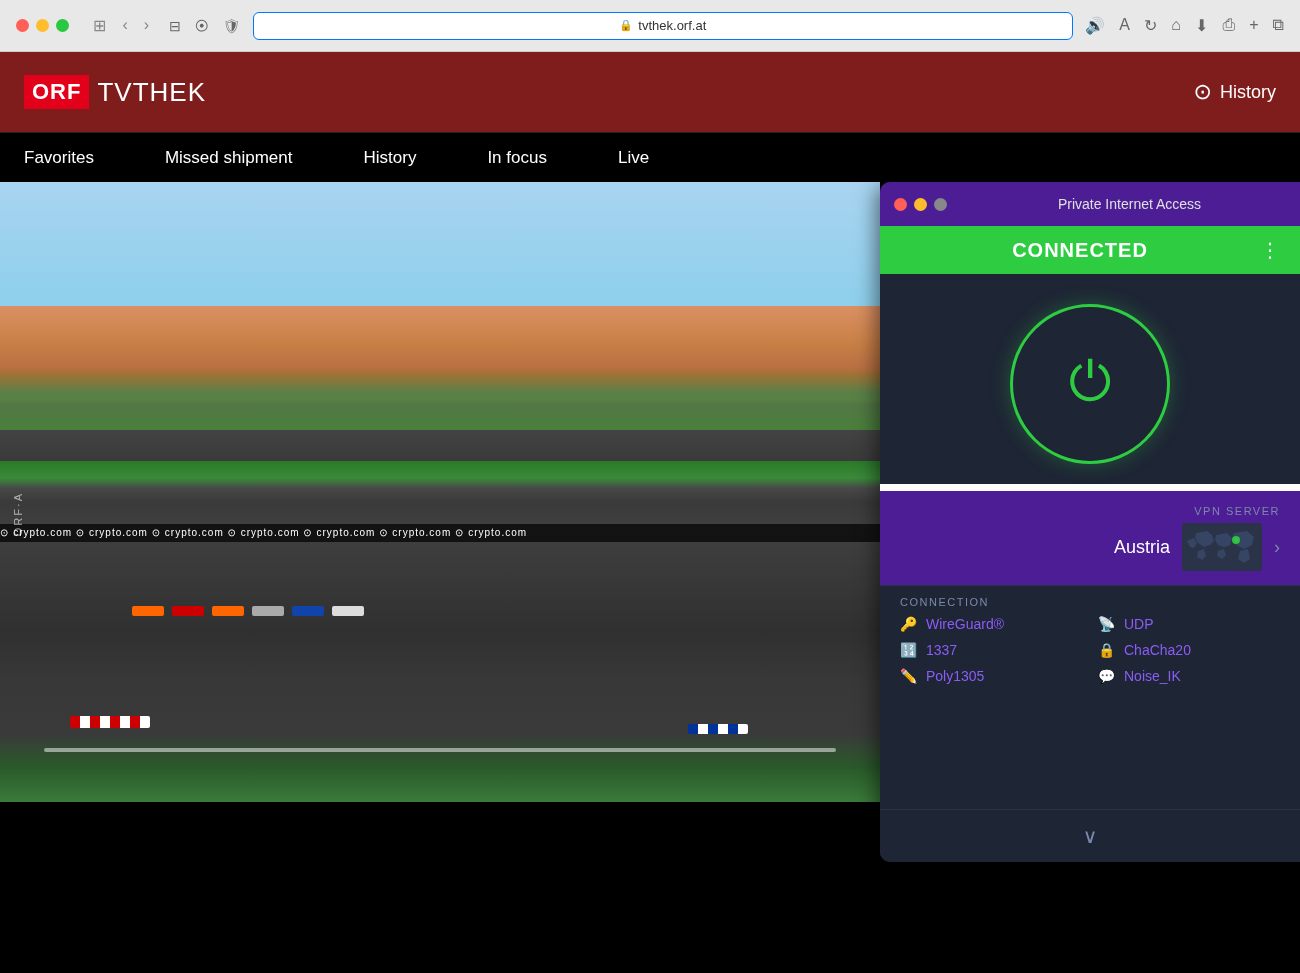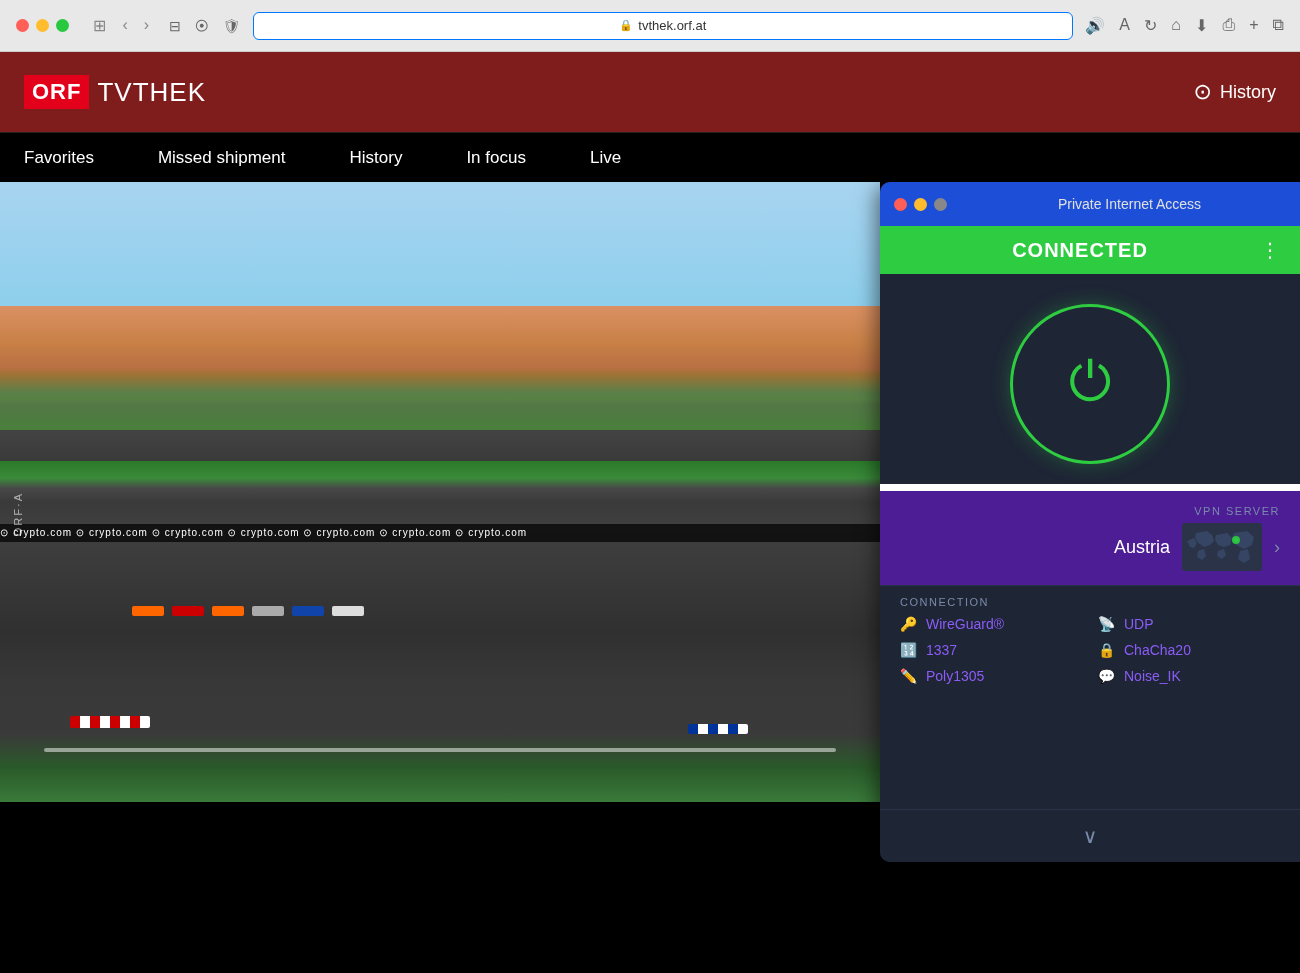--- a/index.html
+++ b/index.html
@@ -126,21 +126,21 @@
     }
 
     
     .orf-nav {
       width: 100%;
       height: 50px;
       background: #000;
       display: flex;
       align-items: center;
       padding: 0 24px;
-      gap: 8px;
+      gap: 15px;
       border-top: 1px solid #222;
     }
     .orf-nav-item {
       color: white;
       font-size: 17px;
       font-weight: 400;
       padding: 0 28px;
       cursor: pointer;
       height: 100%;
       display: flex;
@@ -311,21 +311,21 @@
       border-radius: 10px 0 0 10px;
       box-shadow: -4px 4px 20px rgba(0,0,0,0.5);
       overflow: hidden;
       display: flex;
       flex-direction: column;
     }
 
     
     .pia-titlebar {
       height: 44px;
-      background: #1d4ed8;
+      background: #4c1d95;
       display: flex;
       align-items: center;
       padding: 0 14px;
       gap: 20px;
     }
     .pia-traffic-lights {
       display: flex;
       gap: 7px;
       margin-right: 6px;
     }

